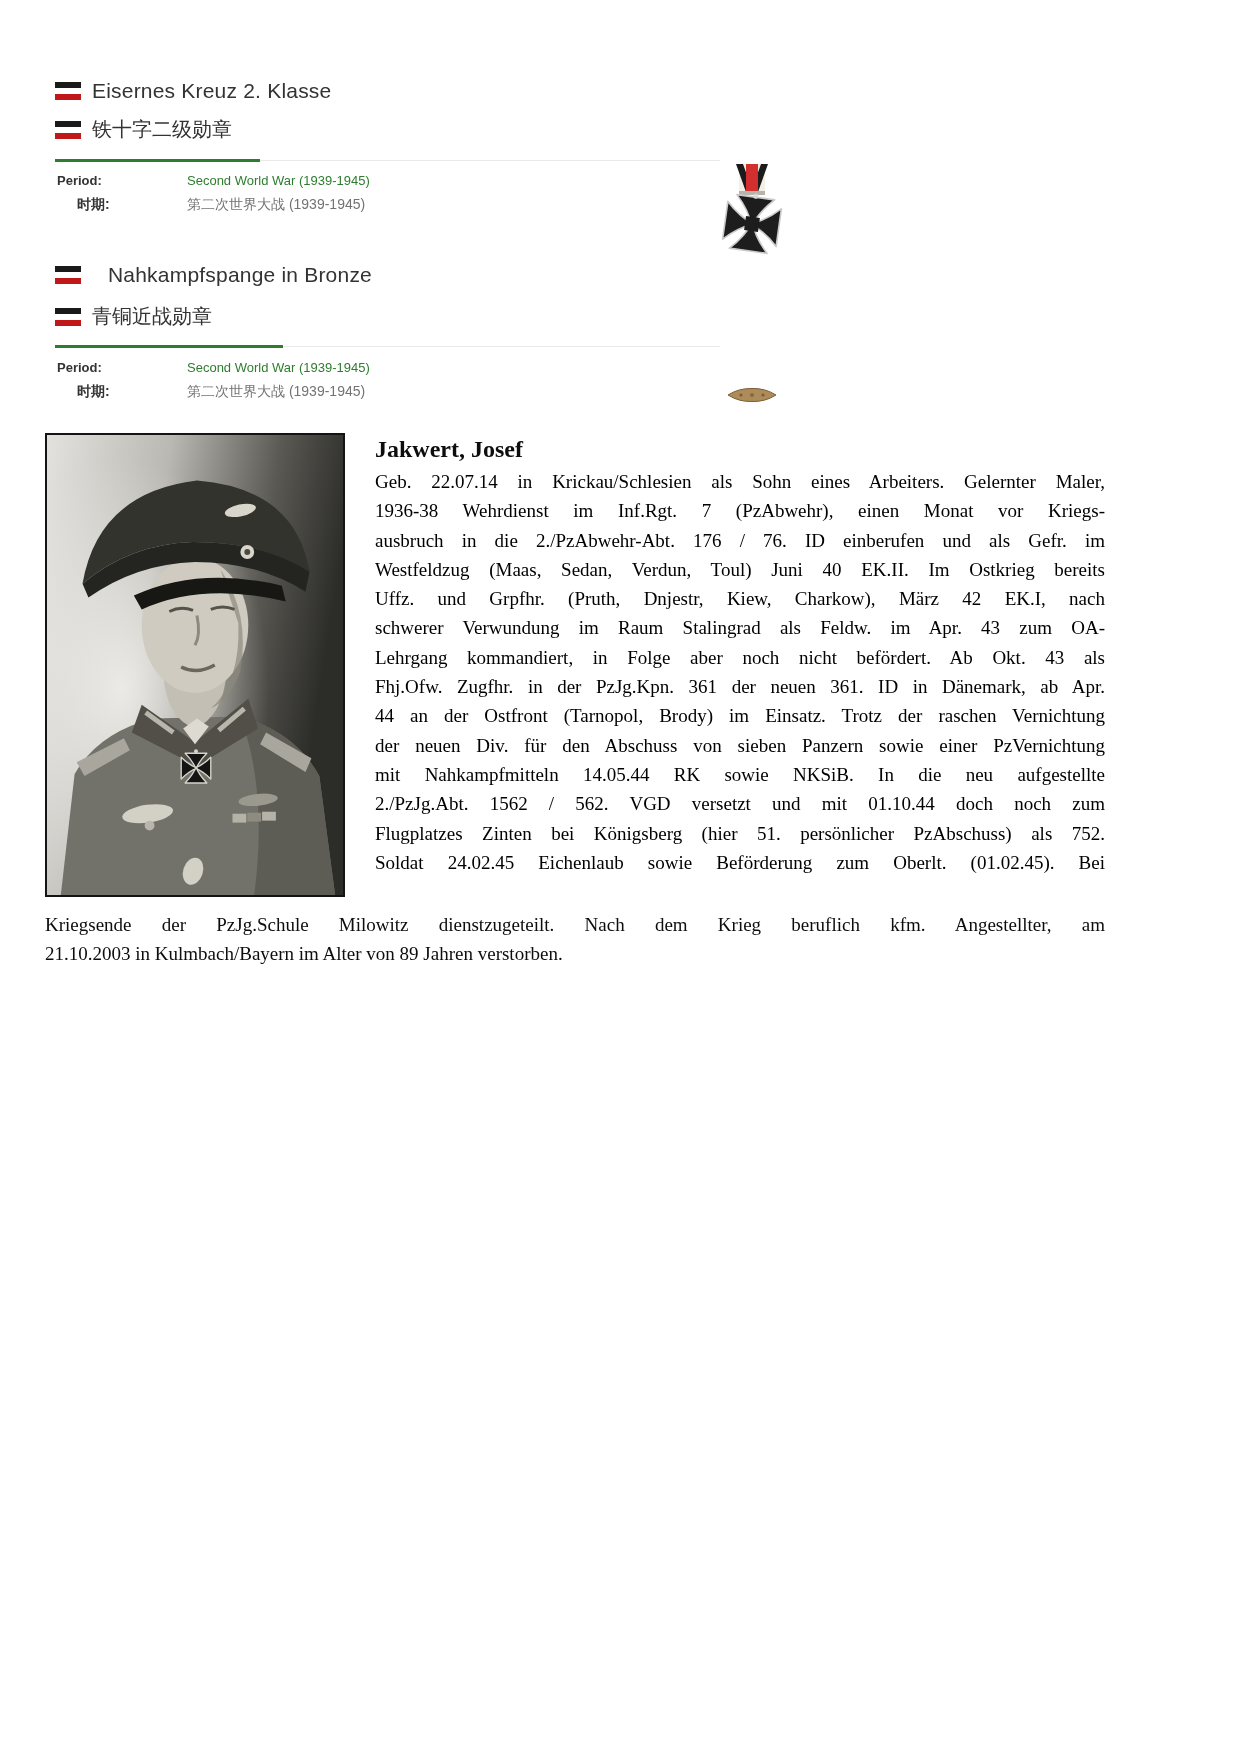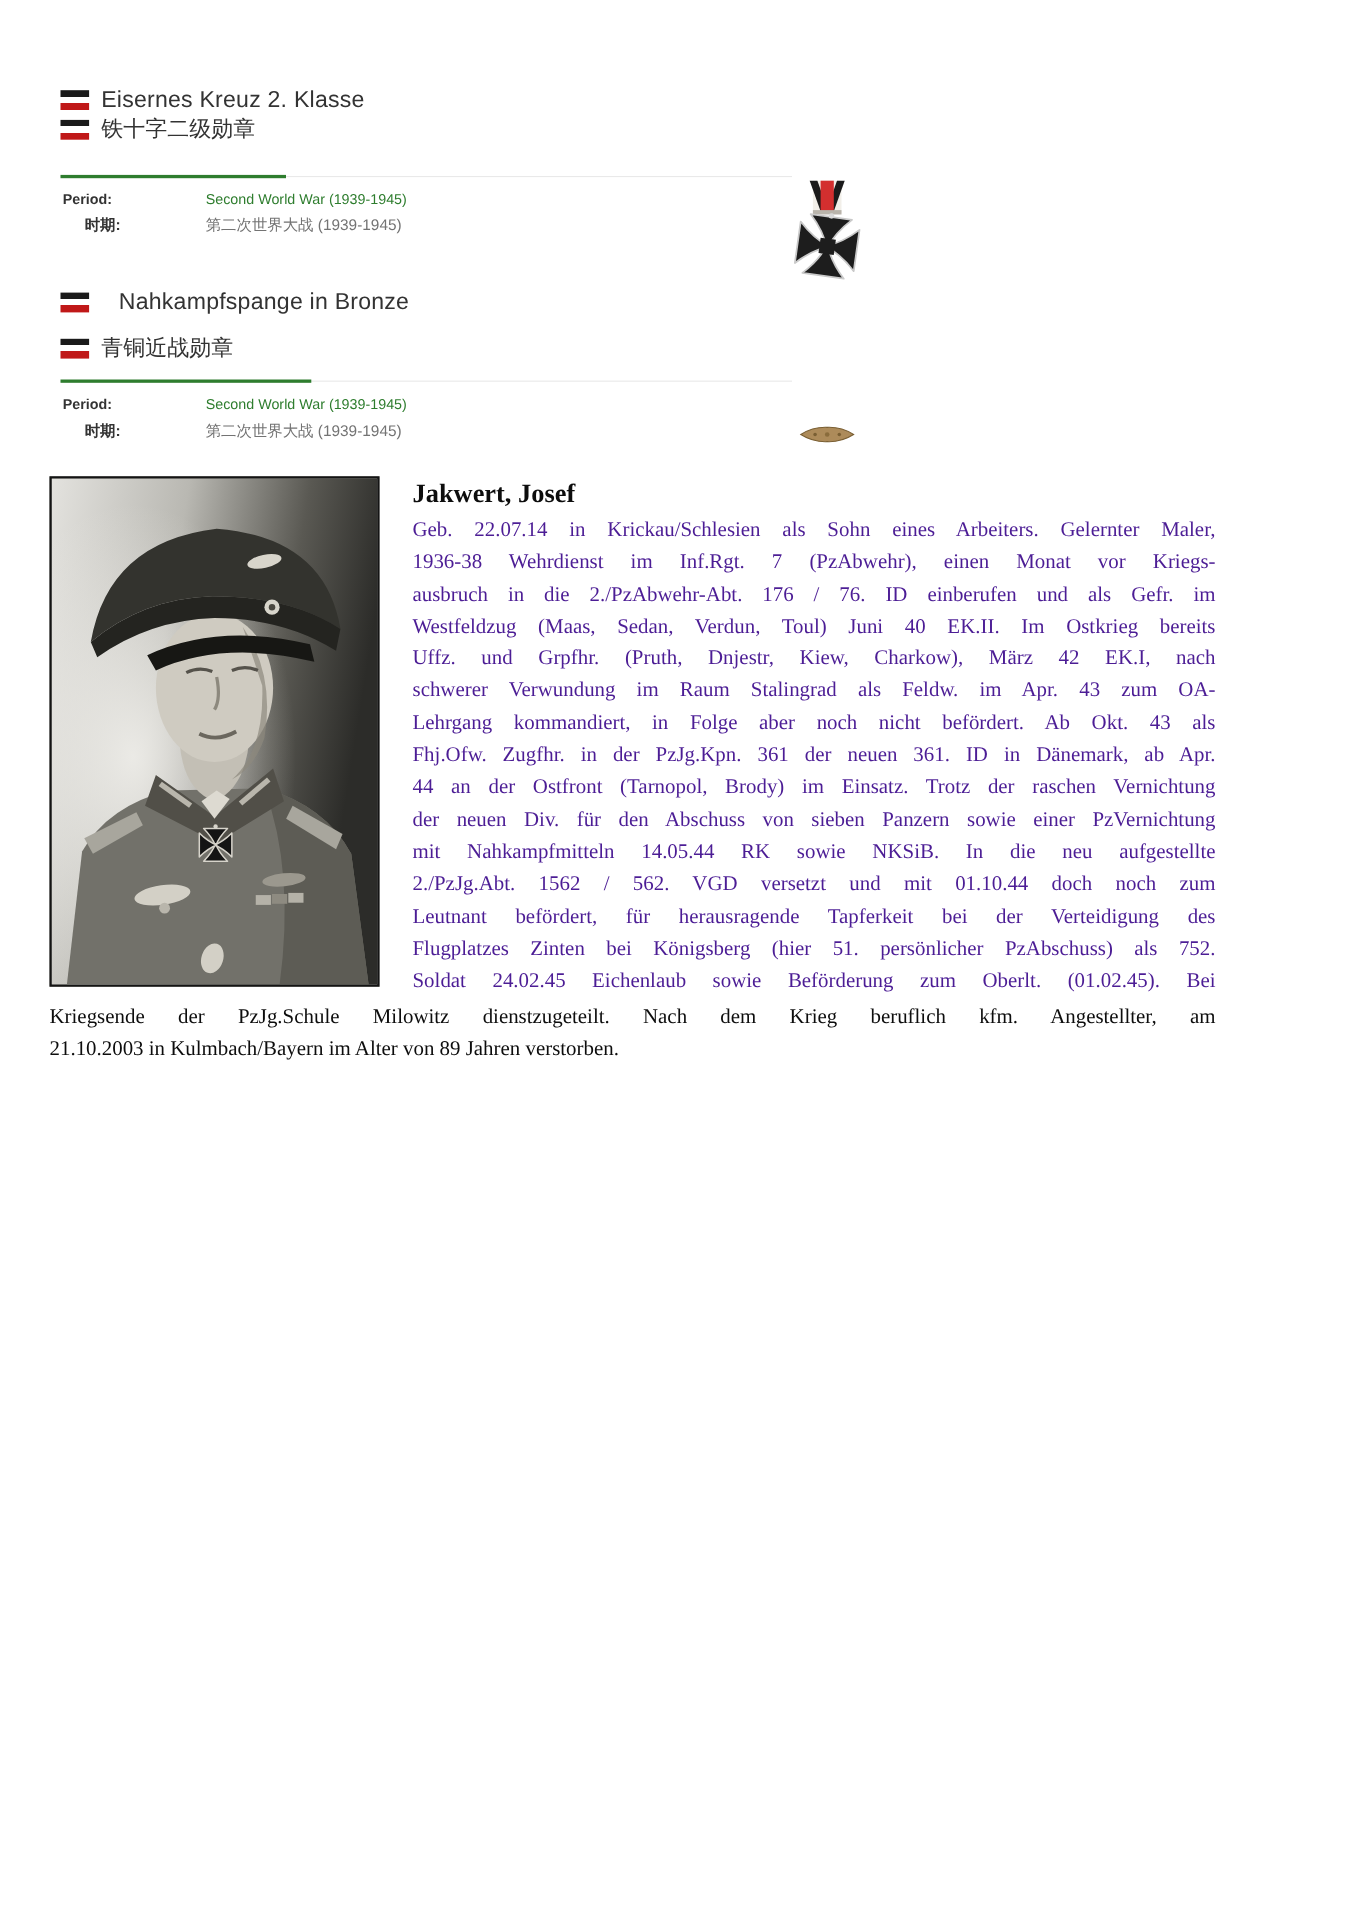--- a/index.html
+++ b/index.html
@@ -50,21 +50,21 @@
   }
   .photo-frame svg{display:block;width:100%;height:100%;}
   .bio-name{
     position:absolute;left:375px;top:436px;
     font-family:"Liberation Serif","DejaVu Serif",serif;
     font-weight:bold;font-size:24px;color:#0d0d0d;
   }
   .bio-col{
     position:absolute;left:375px;top:467px;width:730px;
     font-family:"Liberation Serif","DejaVu Serif",serif;
-    font-size:19px;color:#4c1d95;
+    font-size:19px;color:#000000;
   }
   .bio-line{
     height:29.3px;line-height:29.3px;
     text-align:justify;text-align-last:justify;
     white-space:normal;overflow:visible;
   }
   .bio-full{
     position:absolute;left:45px;top:910px;width:1060px;
     font-family:"Liberation Serif","DejaVu Serif",serif;
     font-size:19px;color:#0d0d0d;
@@ -73,21 +73,21 @@
 </style>
 </head>
 <body>
 
 <div id="page">
 
   <div class="title-row title-de" style="top:79px;justify-content:flex-end;">
     <span class="flag-icon"></span>
     <span>Eisernes Kreuz 2. Klasse</span>
   </div>
-  <div class="title-row title-zh" style="top:104px;justify-content:space-between;">
+  <div class="title-row title-zh" style="top:116px;justify-content:space-between;">
     <span class="flag-icon"></span>
     <span>铁十字二级勋章</span>
   </div>
   <div class="divider" style="top:159px;">
     <span class="gray"></span>
       <span class="green green-1"></span>
   </div>
   <div class="period-grid" style="top:170px;">
     <div class="p-label">Period:</div>
     <div class="p-value">Second World War (1939-1945)</div>
@@ -223,21 +223,20 @@
     <div class="bio-line">ausbruch in die 2./PzAbwehr-Abt. 176 / 76. ID einberufen und als Gefr. im</div>
     <div class="bio-line">Westfeldzug (Maas, Sedan, Verdun, Toul) Juni 40 EK.II. Im Ostkrieg bereits</div>
     <div class="bio-line">Uffz. und Grpfhr. (Pruth, Dnjestr, Kiew, Charkow), März 42 EK.I, nach</div>
     <div class="bio-line">schwerer Verwundung im Raum Stalingrad als Feldw. im Apr. 43 zum OA-</div>
     <div class="bio-line">Lehrgang kommandiert, in Folge aber noch nicht befördert. Ab Okt. 43 als</div>
     <div class="bio-line">Fhj.Ofw. Zugfhr. in der PzJg.Kpn. 361 der neuen 361. ID in Dänemark, ab Apr.</div>
     <div class="bio-line">44 an der Ostfront (Tarnopol, Brody) im Einsatz. Trotz der raschen Vernichtung</div>
     <div class="bio-line">der neuen Div. für den Abschuss von sieben Panzern sowie einer PzVernichtung</div>
     <div class="bio-line">mit Nahkampfmitteln 14.05.44 RK sowie NKSiB. In die neu aufgestellte</div>
     <div class="bio-line">2./PzJg.Abt. 1562 / 562. VGD versetzt und mit 01.10.44 doch noch zum</div>
-    <div class="bio-line">Leutnant befördert, für herausragende Tapferkeit bei der Verteidigung des</div>
     <div class="bio-line">Flugplatzes Zinten bei Königsberg (hier 51. persönlicher PzAbschuss) als 752.</div>
     <div class="bio-line">Soldat 24.02.45 Eichenlaub sowie Beförderung zum Oberlt. (01.02.45). Bei</div>
   </div>
 
   <div class="bio-full">
     <div class="bio-line">Kriegsende der PzJg.Schule Milowitz dienstzugeteilt. Nach dem Krieg beruflich kfm. Angestellter, am</div>
     <div class="bio-line last">21.10.2003 in Kulmbach/Bayern im Alter von 89 Jahren verstorben.</div>
   </div>
 
 </div>

